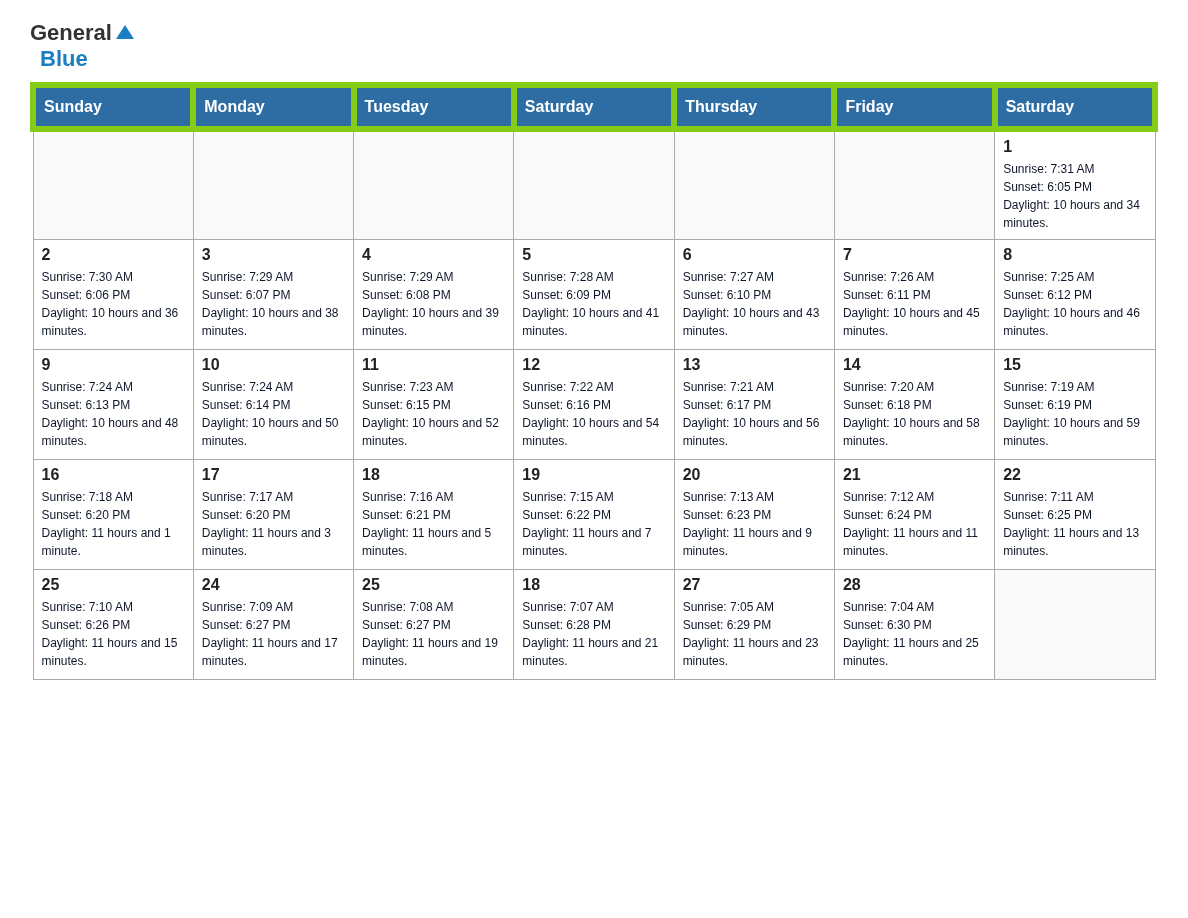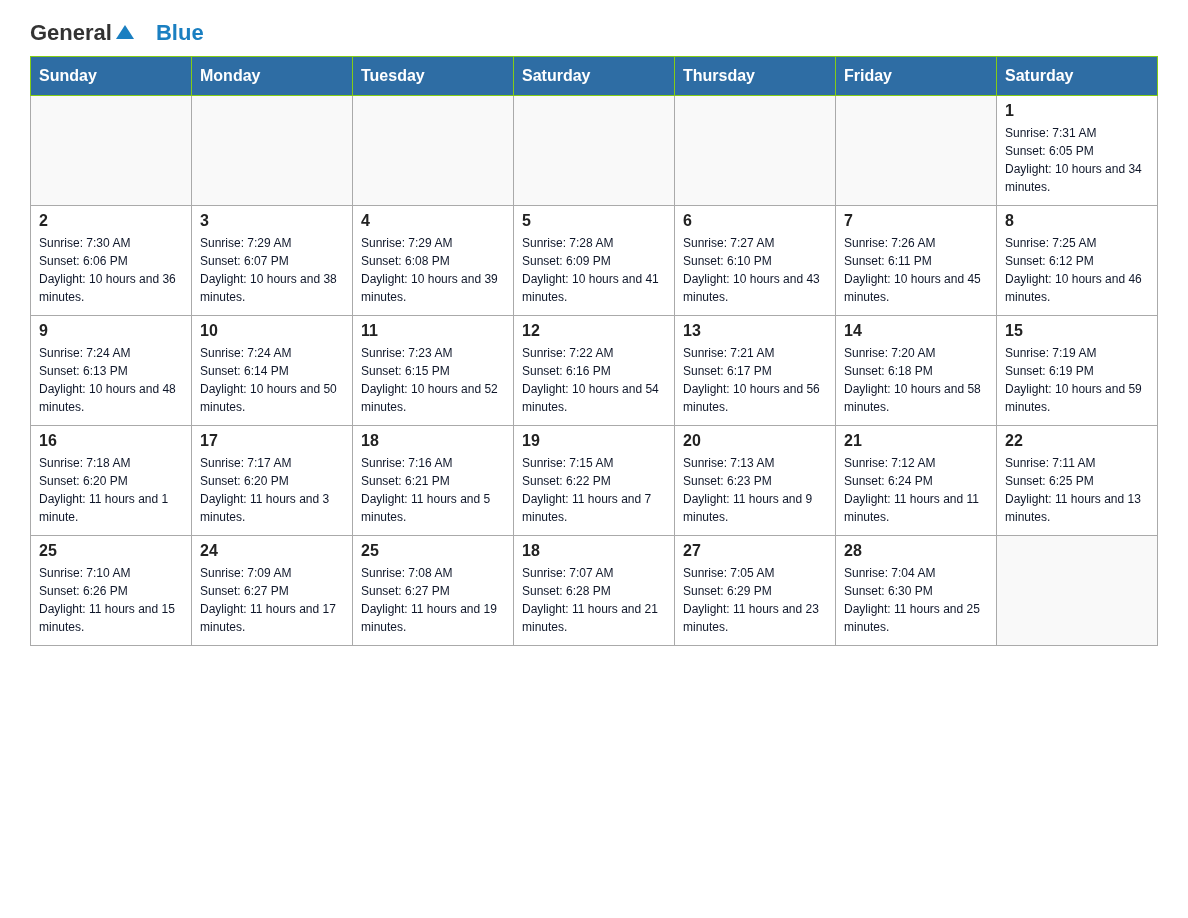--- a/index.html
+++ b/index.html
@@ -16,31 +16,31 @@
       align-items: flex-start;
       margin-bottom: 10px;
     }
     .logo-text-general {
       font-size: 22px;
       font-weight: bold;
       color: #333;
     }
     .logo-wrapper {
       display: flex;
-      flex-direction: row;
+      flex-direction: column;
     }
     .logo-top {
       display: flex;
       align-items: center;
     }
     .logo-bottom {
       font-size: 22px;
       font-weight: bold;
       color: #1a7fc1;
-      margin-left: 20px;
+      margin-left: 10px;
     }
     .title-section {
       text-align: right;
     }
     .main-title {
       font-size: 42px;
       font-weight: bold;
       color: #222;
     }
     .subtitle {
@@ -53,21 +53,21 @@
       border-collapse: collapse;
       margin-top: 10px;
     }
     .calendar thead th {
       background-color: #2e6da4;
       color: #fff;
       font-size: 16px;
       font-weight: bold;
       padding: 10px 8px;
       text-align: left;
-      border: 1px solid #84cc16;
+      border: 6px solid #84cc16;
     }
     .calendar tbody td {
       vertical-align: top;
       border: 1px solid #aaa;
       padding: 6px 8px;
       width: 14.28%;
       min-height: 110px;
       height: 110px;
     }
     .day-number {

